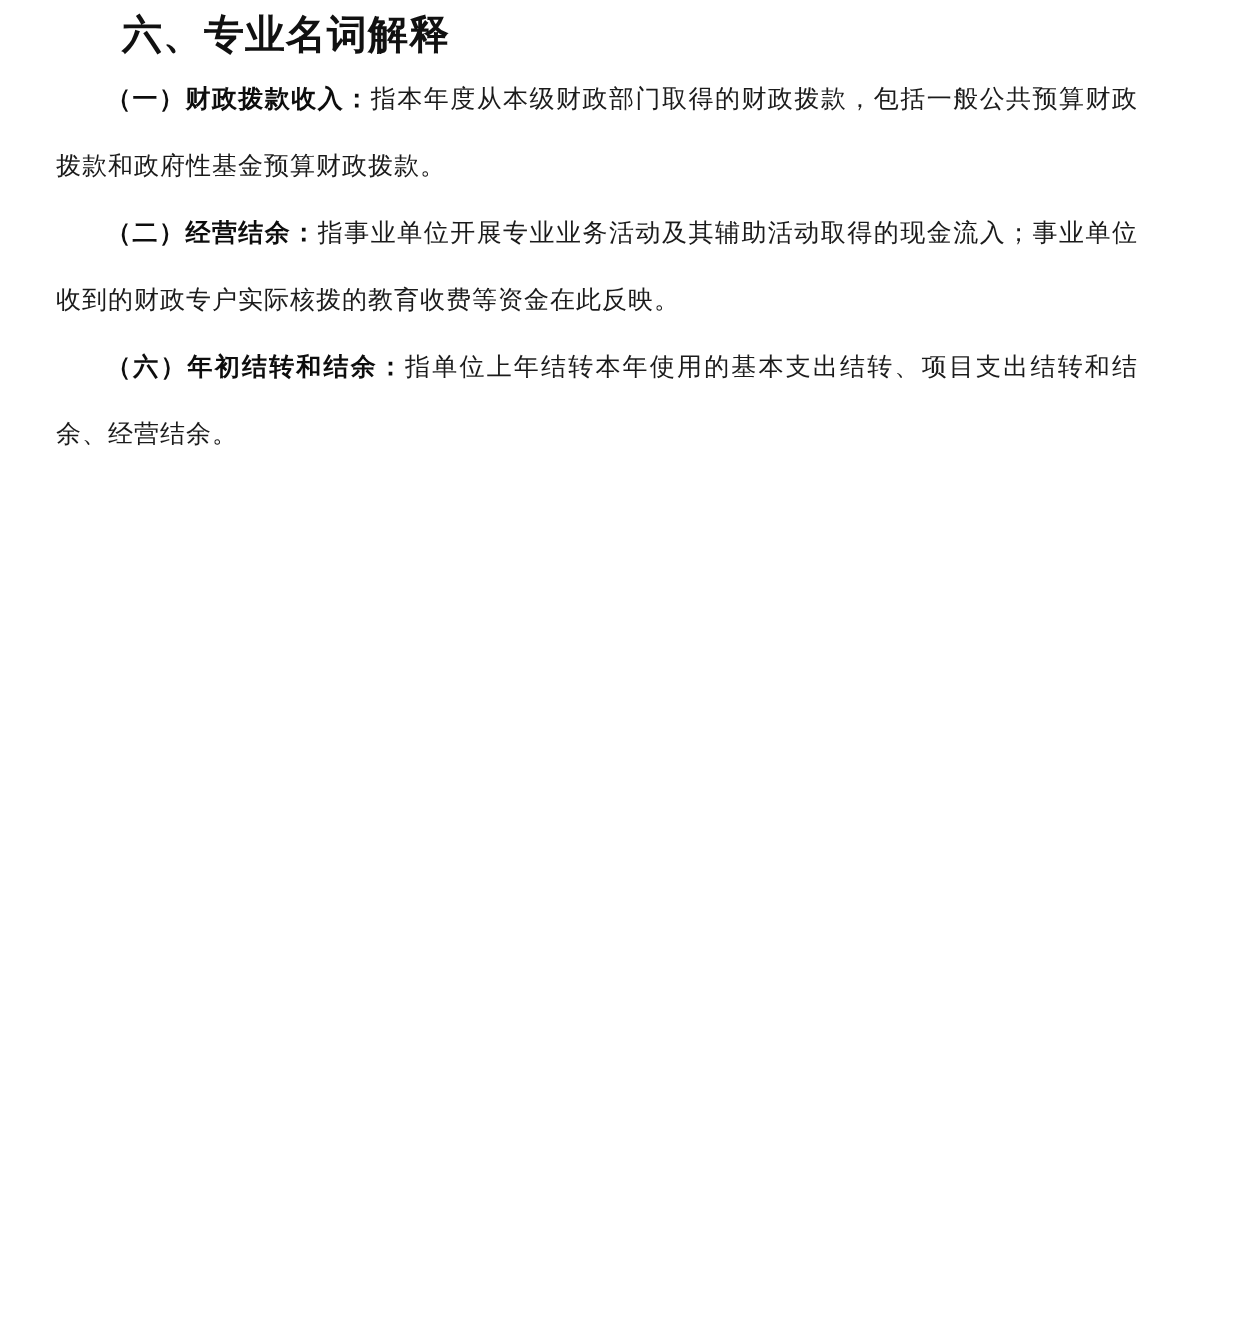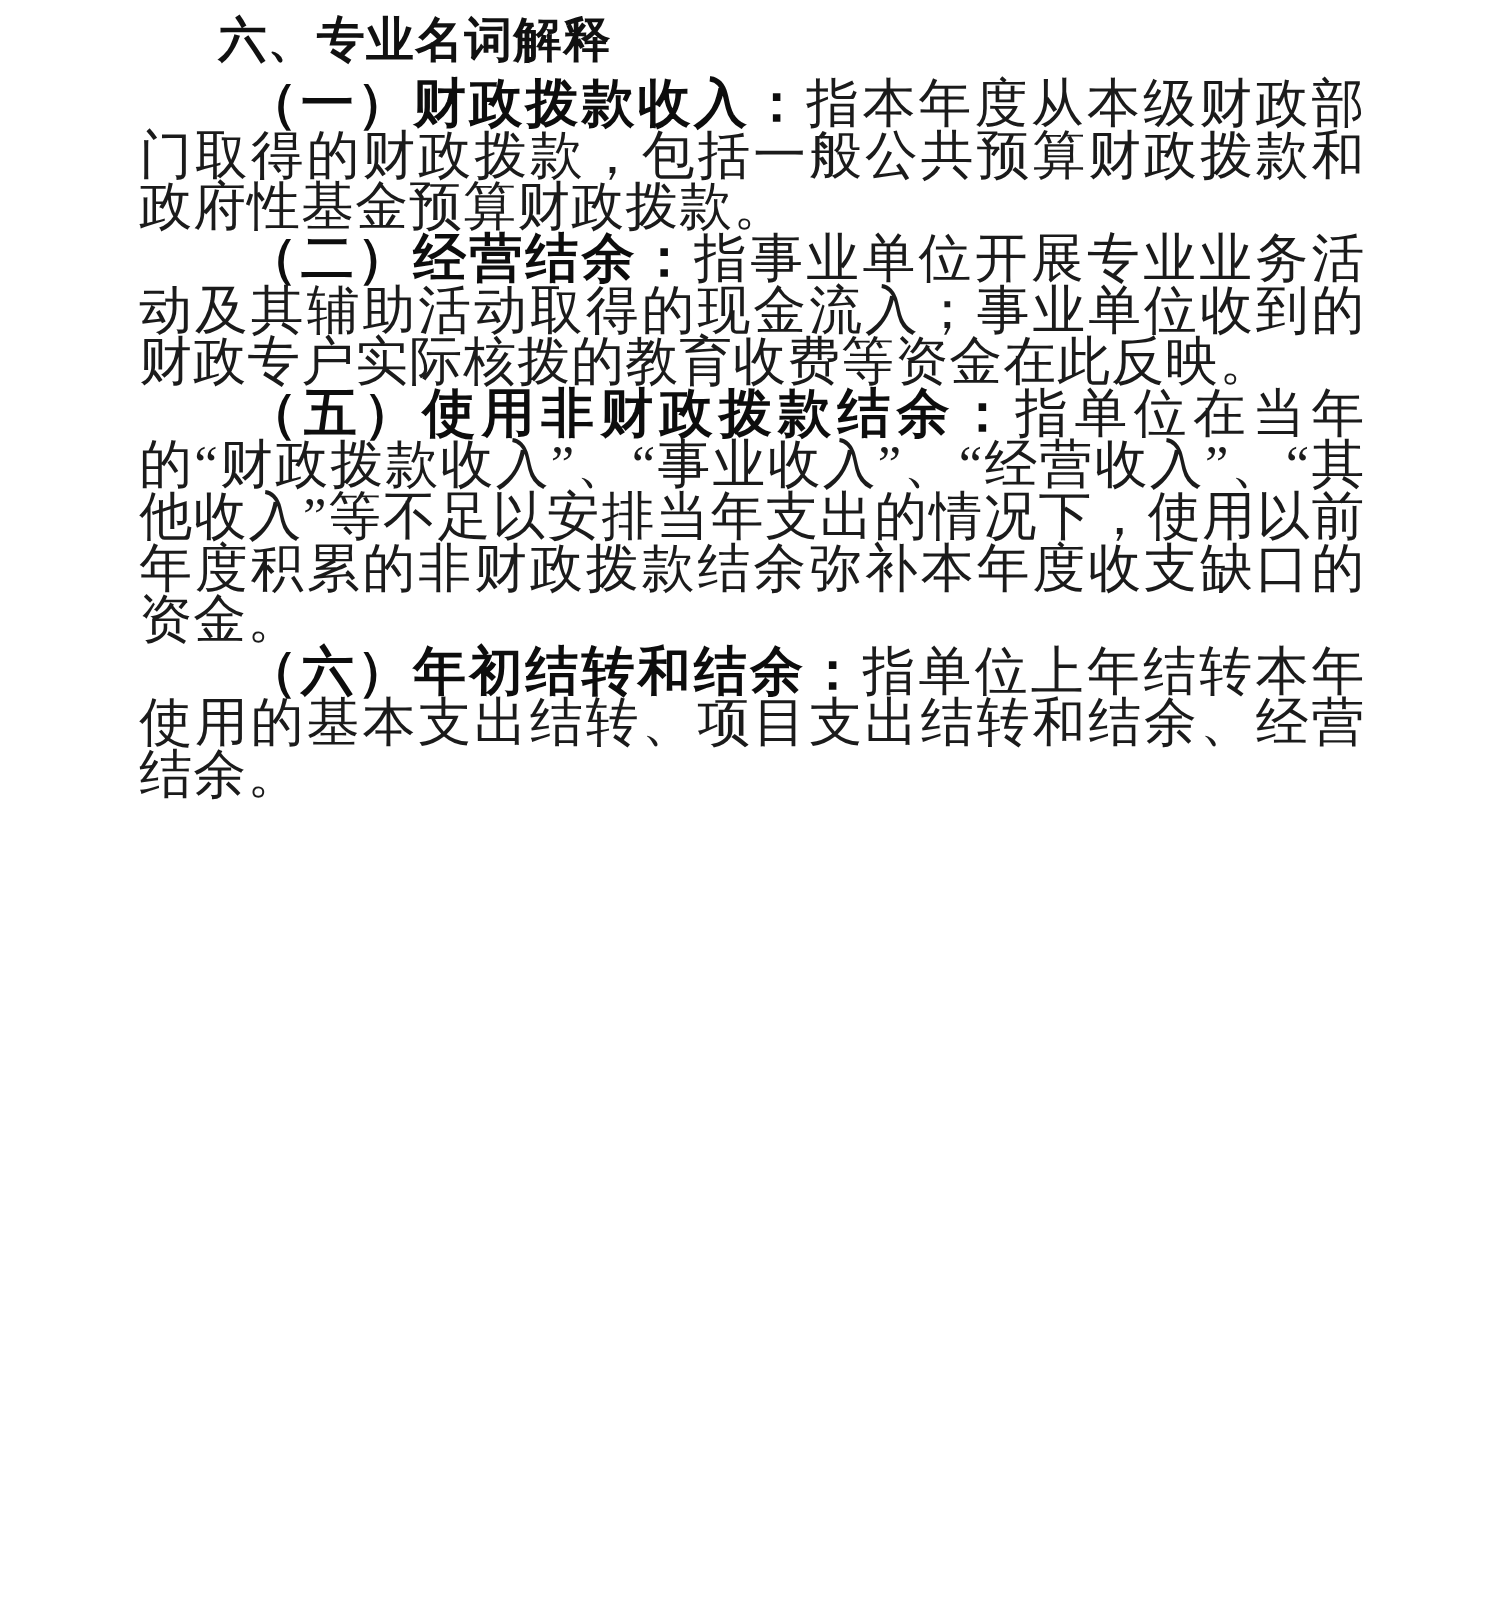--- a/index.html
+++ b/index.html
@@ -11,37 +11,37 @@
     width: 1242px;
     height: 1338px;
     overflow: hidden;
     color: #161616;
     font-family: "Liberation Serif", "DejaVu Serif", serif;
   }
   .page {
     box-sizing: border-box;
     width: 1242px;
     height: 1338px;
-    padding: 4px 104px 0 116px;
+    padding: 4px 104px 0 56px;
     background: #ffffff;
   }
   .doc-title {
     margin: 0;
     padding-left: 66px;
     font-family: "Liberation Sans", "DejaVu Sans", sans-serif;
     font-weight: 700;
     font-size: 40px;
     line-height: 61px;
     color: #111111;
     letter-spacing: 1px;
   }
   .para {
     margin: 0;
-    font-size: 44px;
-    line-height: 43px;
+    font-size: 25px;
+    line-height: 67px;
     text-indent: 2em;
     text-align: justify;
     text-justify: inter-character;
     letter-spacing: 1px;
     word-break: break-all;
     color: #1b1b1b;
   }
   .term {
     font-weight: 700;
     color: #0d0d0d;
@@ -53,17 +53,16 @@
 <div class="page">
 
   <h1 class="doc-title">六、专业名词解释</h1>
 
   <p class="para"><span class="term">（一）财政拨款收入：</span><span>指本年度从本级财政部门取得的财政拨款，包括一般公共预算财政拨款和政府性基金预算财政拨款。</span></p>
 
   <p class="para"><span class="term">（二）经营结余：</span><span>指事业单位开展专业业务活动及其辅助活动取得的现金流入；事业单位收到的财政专户实际核拨的教育收费等资金在此反映。</span></p>
 
 
 
-  <p class="para"><span class="term">（五）使用非财政拨款结余：</span><span>指单位在当年的“财政拨款收入”、“事业收入”、“经营收入”、“其他收入”等不足以安排当年支出的情况下，使用以前年度积累的非财政拨款结余弥补本年度收支缺口的资金。</span></p>
 
   <p class="para"><span class="term">（六）年初结转和结余：</span><span>指单位上年结转本年使用的基本支出结转、项目支出结转和结余、经营结余。</span></p>
 
 </div>
 
 </body></html>

